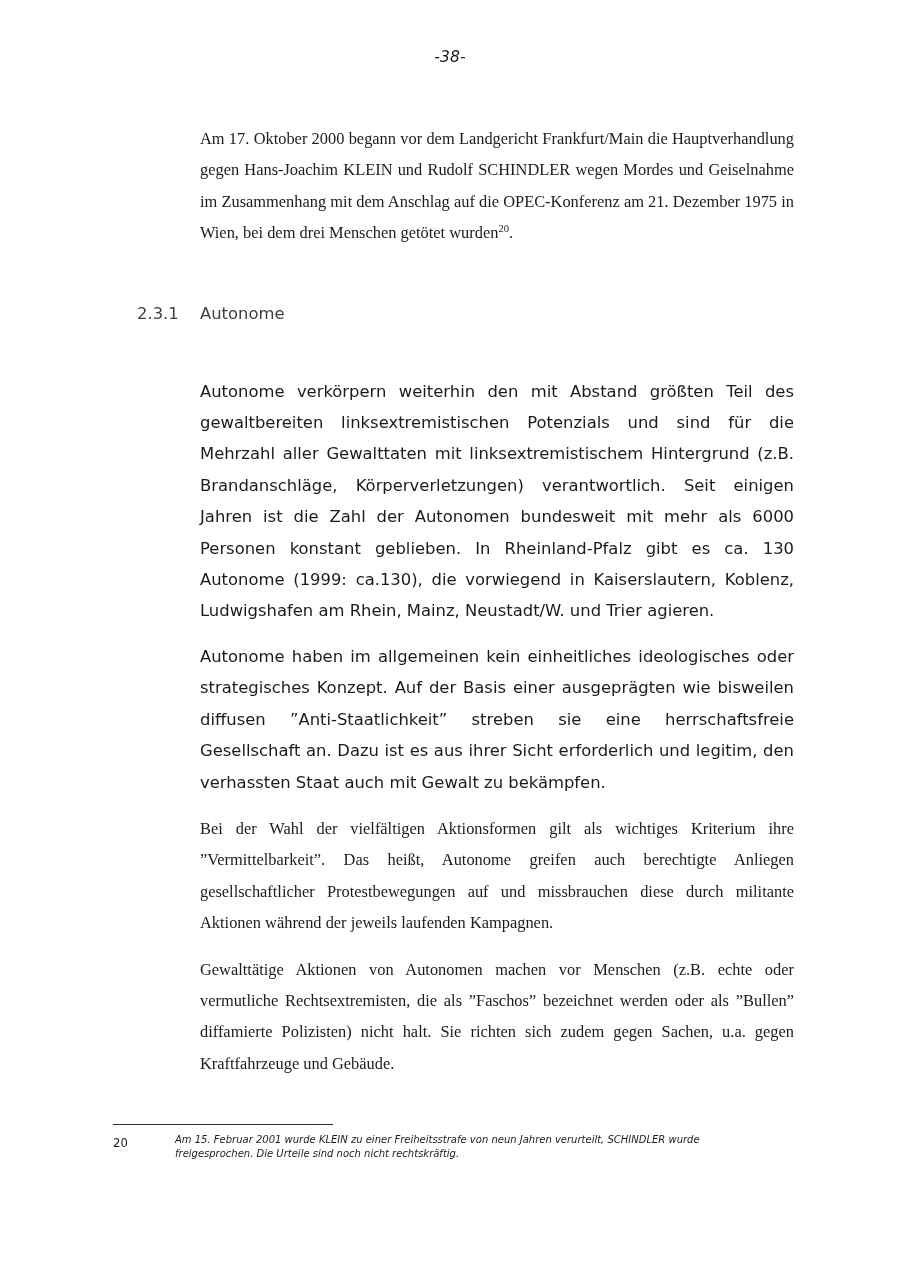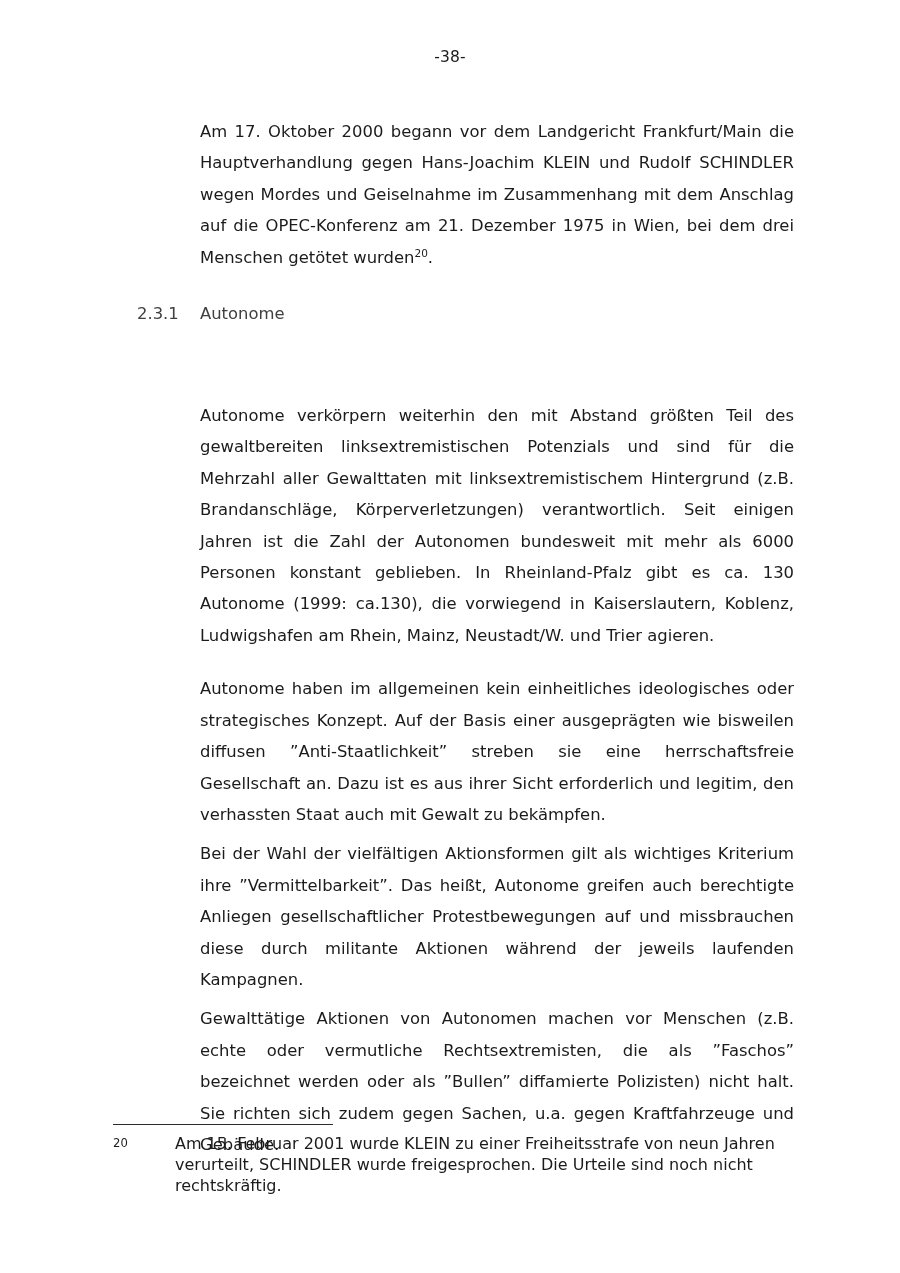--- a/index.html
+++ b/index.html
@@ -23,44 +23,46 @@
   
   .page-number {
     position: absolute;
     top: 48px;
     left: 0;
     width: 900px;
     text-align: center;
     font-size: 15.5px;
     letter-spacing: 0.2px;
     color: #1b1b1b;
+    font-style: italic;
   }
 
   
   .content {
     position: absolute;
     left: 200px;
     top: 108px;
     width: 594px;
   }
 
   p.body-para {
     margin: 0;
     font-size: 16.4px;
     line-height: 31.4px;
     text-align: justify;
     text-justify: inter-word;
     color: #1b1b1b;
     hyphens: none;
   }
   p.body-para.tight {
-    margin-top: 8px;
+    margin-top: 15px;
+    font-family: Liberation Serif, serif;
   }
   p.body-para.spaced {
-    margin-top: 22px;
+    margin-top: 14px;
   }
   p.body-para:last-child {
     text-align-last: left;
   }
 
   sup.fn-ref {
     font-size: 10.5px;
     vertical-align: super;
     line-height: 0;
   }
@@ -100,24 +102,25 @@
   }
   .footnote-num {
     flex: 0 0 auto;
     width: 62px;
     font-size: 11.6px;
     line-height: 21px;
     color: #1b1b1b;
   }
   .footnote-text {
     flex: 1 1 auto;
-    font-size: 16px;
-    line-height: 21px;
+    font-size: 10px;
+    line-height: 14px;
     color: #1b1b1b;
     max-width: 600px;
+    font-style: italic;
   }
 </style>
 </head>
 <body>
 
 <div class="page">
 
   <div class="page-number">-38-</div>
 
   <div class="content">

